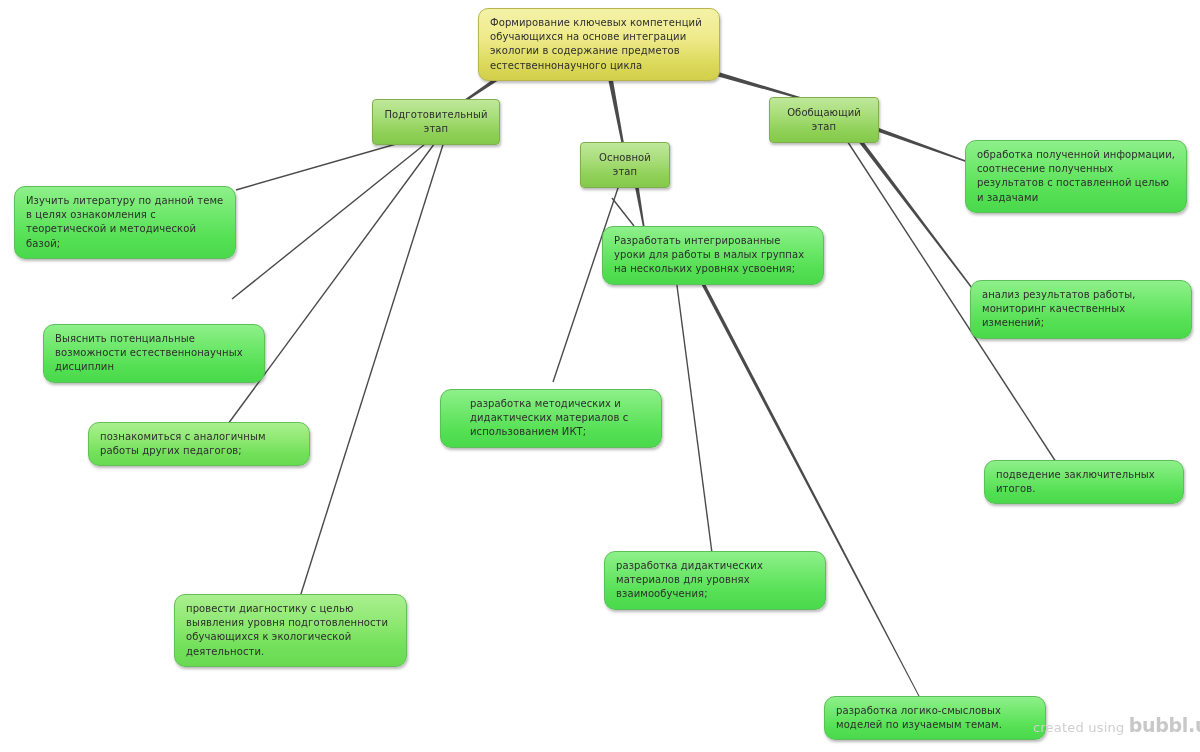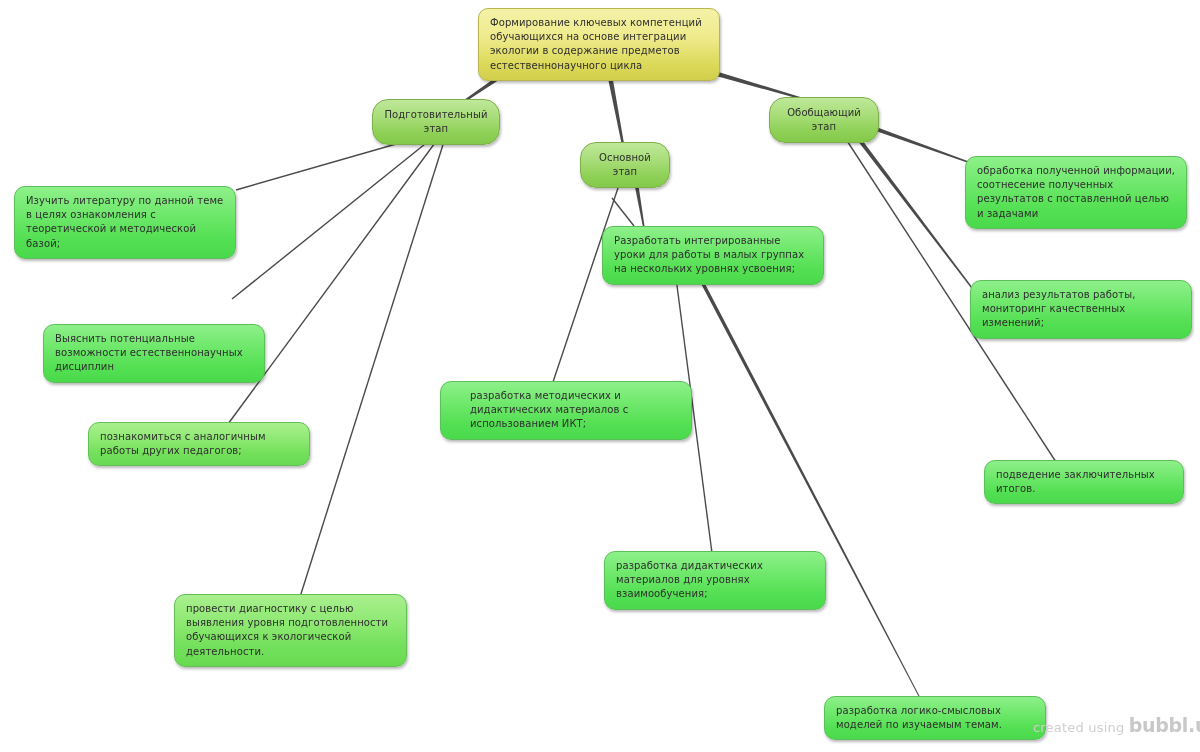--- a/index.html
+++ b/index.html
@@ -48,21 +48,21 @@
   .node.root {
     background: linear-gradient(to bottom, #f4f2a8 0%, #eeea8a 42%, #dcd95a 78%, #d2cf4c 100%);
     border: 1px solid #b9b54e;
     border-radius: 10px;
     padding-left: 11px;
   }
   
   .node.branch {
     background: linear-gradient(to bottom, #bfe89a 0%, #a7dd78 40%, #8ed056 76%, #83c94b 100%);
     border: 1px solid #7fae4d;
-    border-radius: 16px;
+    border-radius: 4px;
     text-align: center;
     padding: 8px 10px;
   }
   
   .node.leaf {
     background: linear-gradient(to bottom, #8ef08a 0%, #6fe86c 38%, #55e054 72%, #4ad94c 100%);
     border: 1px solid #5cbf59;
     border-radius: 11px;
   }
   
@@ -130,30 +130,30 @@
       </div>
       <div class="node leaf2" style="left: 88px; top: 422px; width: 222px; min-height: 44px;">
         <span class="label">познакомиться  с аналогичным работы других педагогов;</span>
       </div>
       <div class="node leaf2" style="left: 174px; top: 594px; width: 233px; min-height: 56px;">
         <span class="label">провести диагностику с целью выявления уровня подготовленности обучающихся к экологической деятельности.</span>
       </div>
       <div class="node leaf" style="left: 602px; top: 226px; width: 222px; min-height: 52px;">
         <span class="label">Разработать интегрированные уроки для работы в малых группах на нескольких уровнях усвоения;</span>
       </div>
-      <div class="node leaf" style="left: 440px; top: 381px; width: 252px; min-height: 41px; padding-left: 29px;">
+      <div class="node leaf" style="left: 440px; top: 389px; width: 222px; min-height: 41px; padding-left: 29px;">
         <span class="label"> разработка методических и дидактических материалов с использованием ИКТ;</span>
       </div>
       <div class="node leaf" style="left: 604px; top: 551px; width: 222px; min-height: 41px;">
         <span class="label">разработка дидактических материалов для уровнях взаимообучения;</span>
       </div>
       <div class="node leaf" style="left: 824px; top: 696px; width: 222px; min-height: 42px;">
         <span class="label"> разработка  логико-смысловых  моделей по изучаемым темам.</span>
       </div>
-      <div class="node leaf" style="left: 965px; top: 156px; width: 222px; min-height: 50px;">
+      <div class="node leaf" style="left: 965px; top: 140px; width: 222px; min-height: 50px;">
         <span class="label">обработка полученной информации, соотнесение полученных результатов с поставленной целью и задачами</span>
       </div>
       <div class="node leaf" style="left: 970px; top: 280px; width: 222px; min-height: 41px;">
         <span class="label">анализ результатов работы, мониторинг качественных изменений;</span>
       </div>
       <div class="node leaf" style="left: 984px; top: 460px; width: 200px; min-height: 36px;">
         <span class="label">подведение заключительных итогов.</span>
       </div>
     </div>
 

